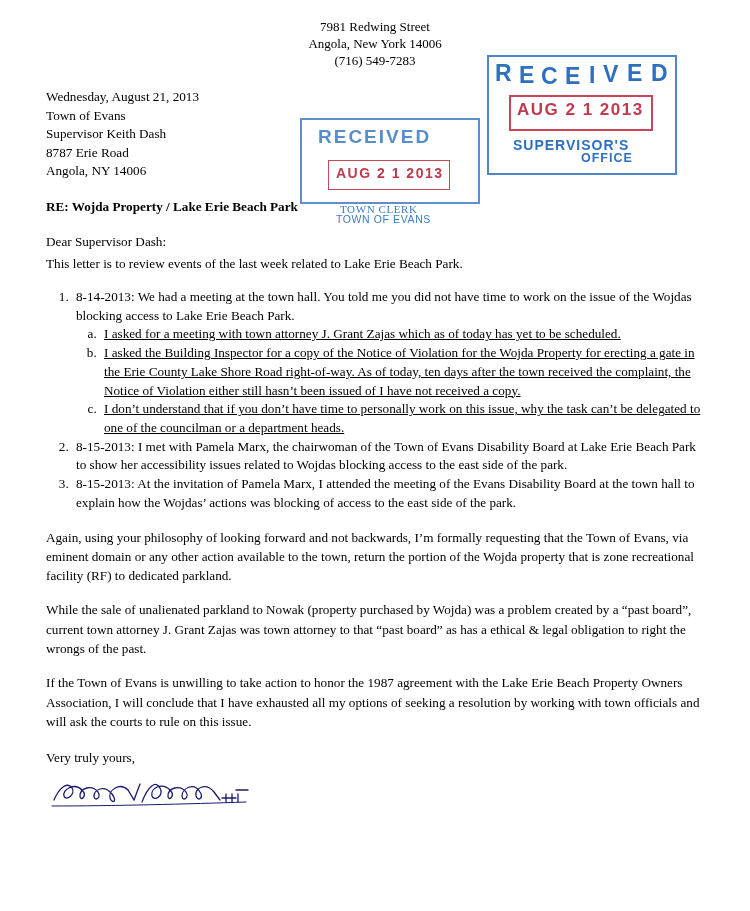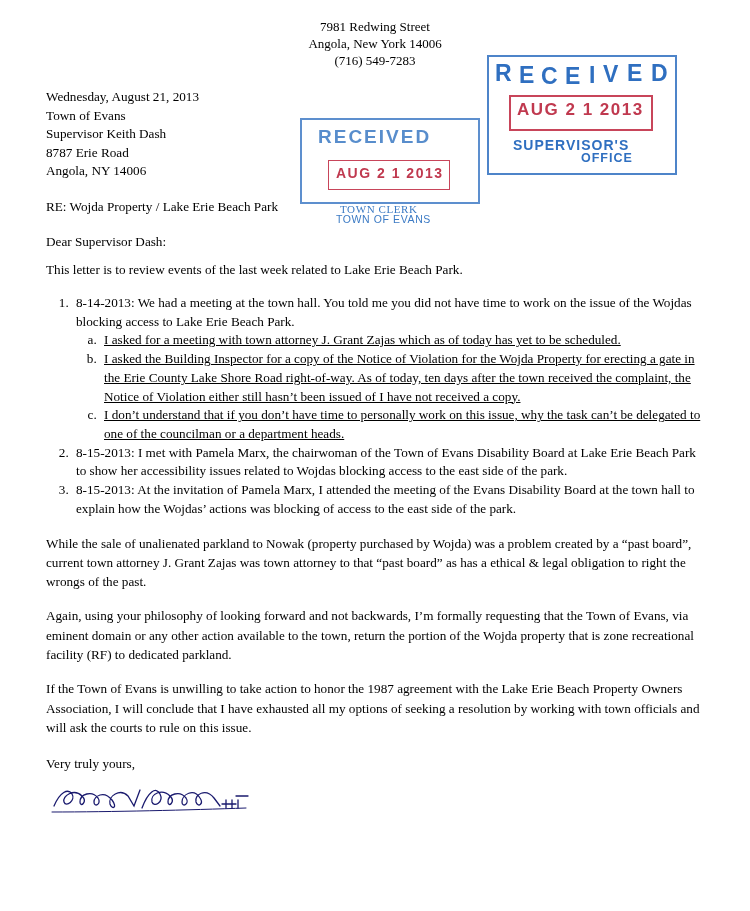--- a/index.html
+++ b/index.html
@@ -46,26 +46,27 @@
     font-size: 13.2px;
     line-height: 1.42;
   }
   .date-line {
   }
   .addr-block div {
     line-height: 1.4;
   }
   .re-line {
     margin-top: 17px;
+    font-weight: bold;
   }
   .salutation {
     margin-top: 17px;
   }
   .intro {
-    margin-top: 9px;
+    margin-top: 3px;
   }
   
   ol.num-list {
     margin: 14px 0 0 0;
     padding-left: 26px;
     list-style-type: decimal;
   }
   ol.num-list > li {
     margin-bottom: 0px;
     padding-left: 4px;
@@ -251,22 +252,22 @@
         <ol class="alpha-list">
           <li>I asked for a meeting with town attorney J. Grant Zajas which as of today has yet to be scheduled.</li>
           <li>I asked the Building Inspector for a copy of the Notice of Violation for the Wojda Property for erecting a gate in the Erie County Lake Shore Road right-of-way. As of today, ten days after the town received the complaint, the Notice of Violation either still hasn’t been issued of I have not received a copy.</li>
           <li>I don’t understand that if you don’t have time to personally work on this issue, why the task can’t be delegated to one of the councilman or a department heads.</li>
         </ol>
       </li>
       <li>8-15-2013: I met with Pamela Marx, the chairwoman of the Town of Evans Disability Board at Lake Erie Beach Park to show her accessibility issues related to Wojdas blocking access to the east side of the park.</li>
       <li>8-15-2013: At the invitation of Pamela Marx, I attended the meeting of the Evans Disability Board at the town hall to explain how the Wojdas’ actions was blocking of access to the east side of the park.</li>
     </ol>
 
+    <div class="para">Again, using your philosophy of looking forward and not backwards, I’m formally requesting that the Town of Evans, via eminent domain or any other action available to the town, return the portion of the Wojda property that is zone recreational facility (RF) to dedicated parkland.</div>
     <div class="para">While the sale of unalienated parkland to Nowak (property purchased by Wojda) was a problem created by a “past board”, current town attorney J. Grant Zajas was town attorney to that “past board” as has a ethical &amp; legal obligation to right the wrongs of the past.</div>
-    <div class="para">Again, using your philosophy of looking forward and not backwards, I’m formally requesting that the Town of Evans, via eminent domain or any other action available to the town, return the portion of the Wojda property that is zone recreational facility (RF) to dedicated parkland.</div>
     <div class="para">If the Town of Evans is unwilling to take action to honor the 1987 agreement with the Lake Erie Beach Property Owners Association, I will conclude that I have exhausted all my options of seeking a resolution by working with town officials and will ask the courts to rule on this issue.</div>
 
     <div class="closing">Very truly yours,</div>
 
     <div class="sig-area">
       <svg class="sig-svg" width="230" height="40" viewBox="0 0 230 40">
         <path d="M4 28 C10 14, 18 10, 22 16 C26 22, 16 30, 14 24 C12 18, 24 10, 32 18 C38 24, 30 30, 30 24 C30 16, 42 12, 48 20 C52 26, 44 30, 44 24 C44 18, 54 12, 62 22 C68 30, 62 32, 60 26 C58 18, 70 10, 78 18 L84 28 L90 12" fill="none" stroke="#1a1a6e" stroke-width="1.3" stroke-linecap="round"></path>
         <path d="M92 30 C98 14, 106 8, 110 16 C114 24, 104 30, 102 24 C100 16, 112 10, 120 18 C126 24, 118 30, 118 24 C118 16, 130 12, 136 20 C140 26, 132 30, 132 24 C132 16, 144 10, 150 20 C154 26, 148 30, 146 24 C144 16, 156 10, 164 20 L170 28" fill="none" stroke="#1a1a6e" stroke-width="1.3" stroke-linecap="round"></path>
         <path d="M172 26 L186 26 M176 22 L176 30 M182 22 L182 30 M188 22 L188 30 M186 18 L198 18" fill="none" stroke="#1a1a6e" stroke-width="1.3" stroke-linecap="round"></path>
         <path d="M2 34 C60 34, 140 32, 196 30" fill="none" stroke="#1a1a6e" stroke-width="1" stroke-linecap="round"></path>

